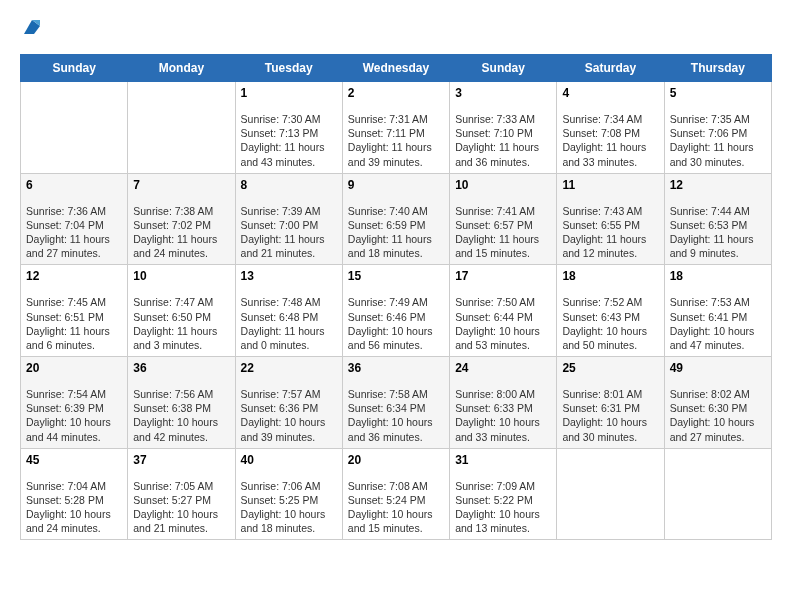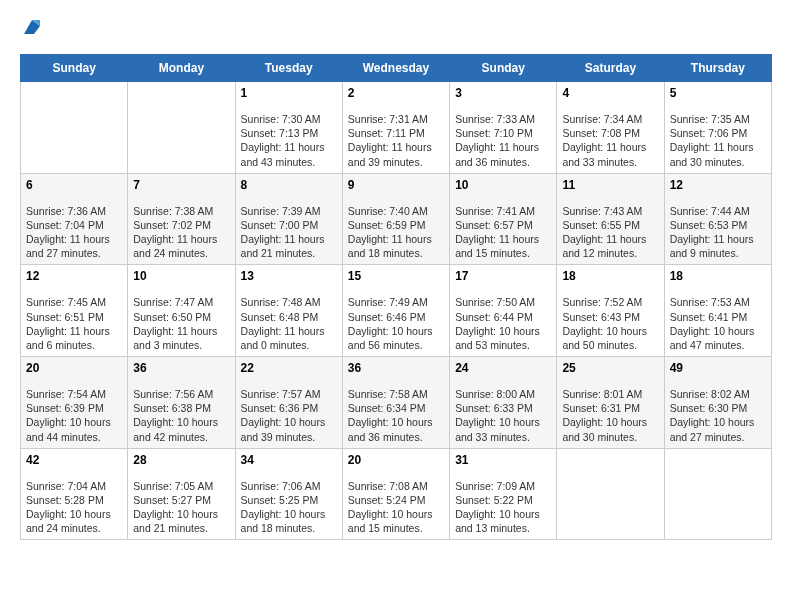--- a/index.html
+++ b/index.html
@@ -233,29 +233,29 @@
           <span class="day-number">25</span>
           <div class="day-info">Sunrise: 8:01 AM<br>Sunset: 6:31 PM<br>Daylight: 10 hours and 30 minutes.</div>
         </td>
         <td>
           <span class="day-number">49</span>
           <div class="day-info">Sunrise: 8:02 AM<br>Sunset: 6:30 PM<br>Daylight: 10 hours and 27 minutes.</div>
         </td>
       </tr>
       <tr>
         <td>
-          <span class="day-number">42</span>
+          <span class="day-number">45</span>
           <div class="day-info">Sunrise: 7:04 AM<br>Sunset: 5:28 PM<br>Daylight: 10 hours and 24 minutes.</div>
         </td>
         <td>
-          <span class="day-number">28</span>
+          <span class="day-number">37</span>
           <div class="day-info">Sunrise: 7:05 AM<br>Sunset: 5:27 PM<br>Daylight: 10 hours and 21 minutes.</div>
         </td>
         <td>
-          <span class="day-number">34</span>
+          <span class="day-number">40</span>
           <div class="day-info">Sunrise: 7:06 AM<br>Sunset: 5:25 PM<br>Daylight: 10 hours and 18 minutes.</div>
         </td>
         <td>
           <span class="day-number">20</span>
           <div class="day-info">Sunrise: 7:08 AM<br>Sunset: 5:24 PM<br>Daylight: 10 hours and 15 minutes.</div>
         </td>
         <td>
           <span class="day-number">31</span>
           <div class="day-info">Sunrise: 7:09 AM<br>Sunset: 5:22 PM<br>Daylight: 10 hours and 13 minutes.</div>
         </td>

